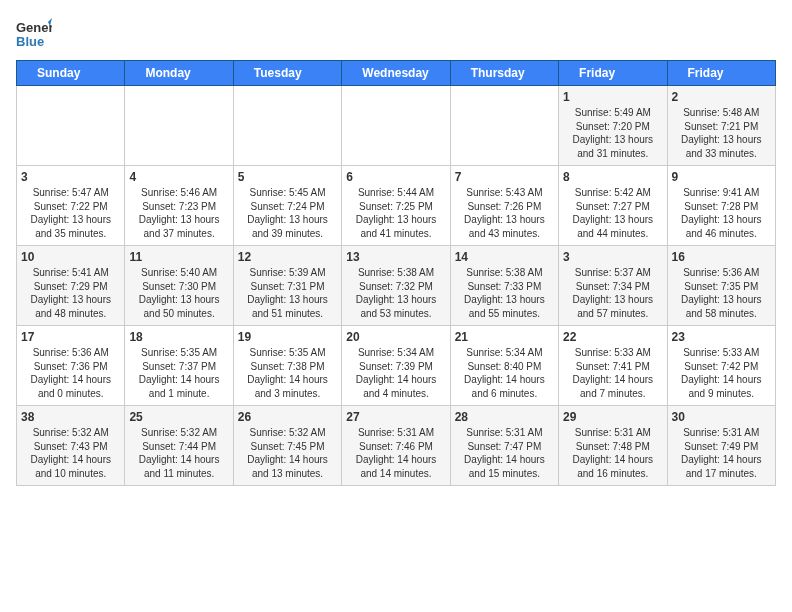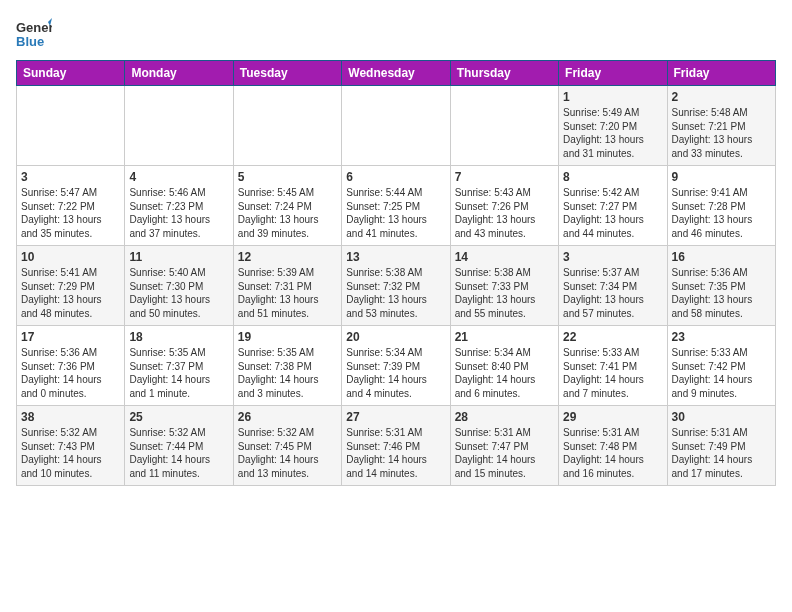--- a/index.html
+++ b/index.html
@@ -32,25 +32,25 @@
     .location-subtitle {
       font-size: 15px;
       color: #555;
     }
     table {
       width: 100%;
       border-collapse: collapse;
       table-layout: fixed;
     }
     thead tr th {
-      background-color: #a21caf;
+      background-color: #3b82f6;
       color: #fff;
       font-size: 12px;
       font-weight: bold;
-      padding: 5px 6px;
+      padding: 5px 20px;
       text-align: left;
       border: 1px solid #1a5a8a;
     }
     tbody tr td {
       border: 1px solid #ccc;
       vertical-align: top;
       padding: 4px 4px;
       font-size: 10.5px;
       color: #333;
       height: 80px;
@@ -62,20 +62,21 @@
     .day-number {
       font-weight: bold;
       font-size: 12px;
       display: block;
       margin-bottom: 2px;
     }
     .day-info {
       font-size: 10px;
       line-height: 1.35;
       color: #333;
+      text-align: center;
     }
     .empty-cell {
       background: #fff !important;
     }
   </style>
 </head>
 <body>
 
 <div class="header-area">
   <div class="logo">

